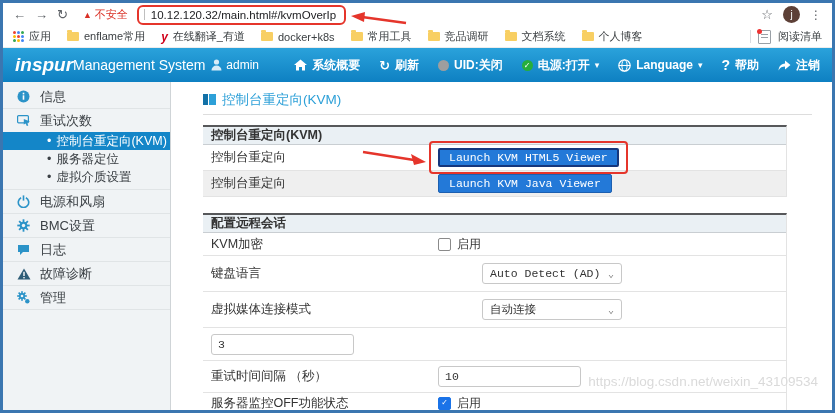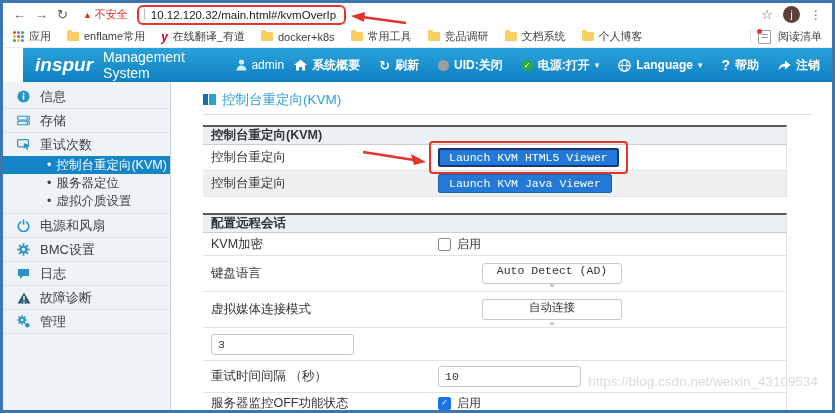--- a/index.html
+++ b/index.html
@@ -31,21 +31,21 @@
   .apps span{border-radius:50%;}
   .yd{color:#d0021b;font-weight:bold;font-size:12px;font-style:italic;}
   .bk-right{margin-left:auto;display:flex;align-items:center;gap:7px;}
   .bk-sep{width:1px;height:13px;background:#dadce0;}
   .rlicon{width:11px;height:12px;border:1px solid #9aa0a6;border-radius:1px;position:relative;background:#fff;}
   .rlicon::before{content:"";position:absolute;left:-2px;top:-2px;width:5px;height:5px;border-radius:50%;background:#e33;}
   .rlicon::after{content:"";position:absolute;left:2px;top:3px;width:7px;height:1px;background:#9aa0a6;box-shadow:0 3px 0 #9aa0a6;}
 
   
   .hdr{height:34px;background:linear-gradient(180deg,#2aa2db,#0e80c2);display:flex;align-items:center;
-       color:#fff;padding:0 12px;gap:10px;margin-left:20px;}
+       color:#fff;padding:0 12px;}
   .logo{font-size:19px;font-weight:bold;font-style:italic;letter-spacing:0;}
   .prod{font-size:14px;}
   .hdr-user{display:flex;align-items:center;gap:4px;font-size:12px;margin-left:6px;}
   .hdr-nav{margin-left:auto;display:flex;align-items:center;gap:19px;text-align:right;}
   .hnav{display:flex;align-items:center;gap:5px;font-size:12px;font-weight:bold;white-space:nowrap;cursor:pointer;}
   .uid-dot{width:11px;height:11px;border-radius:50%;background:#9e9e9e;display:inline-block;}
   .pw-dot{width:11px;height:11px;border-radius:50%;background:#27ae3c;color:#fff;font-size:8px;
           display:flex;align-items:center;justify-content:center;}
   .caret{font-size:9px;}
   .qmark{font-size:14px;font-weight:bold;}
@@ -83,21 +83,21 @@
   .btnwrap{position:relative;display:inline-block;}
   .anno-rect{position:absolute;left:-9px;top:-7px;right:-9px;bottom:-7px;border:2px solid #e5352b;border-radius:4px;pointer-events:none;}
   .arrow-left-of{position:absolute;right:100%;margin-right:8px;top:-2px;pointer-events:none;}
   .cb{width:11px;height:11px;border:1px solid #8a8a8a;border-radius:2px;background:#fff;display:inline-flex;
       align-items:center;justify-content:center;cursor:pointer;}
   .cb .tick{display:none;color:#fff;font-size:9px;line-height:1;}
   .cb.checked{background:#1a73e8;border-color:#1a73e8;}
   .cb.checked .tick{display:block;}
   .cb-label{margin-left:6px;font-size:12px;color:#333;}
   .select{width:140px;height:21px;border:1px solid #c8c8c8;border-radius:3px;background:#fff;display:flex;
-          align-items:center;justify-content:space-between;padding:0 7px;font-size:11.5px;color:#333;cursor:pointer;box-sizing:border-box;flex-direction:column;}
+          align-items:center;justify-content:space-between;padding:0 7px;font-size:11.5px;color:#333;cursor:pointer;box-sizing:border-box;}
   .select .chev{color:#777;font-size:10px;}
   .txt{width:143px;height:21px;border:1px solid #c8c8c8;border-radius:3px;font-size:11.5px;color:#333;
        padding:0 6px;box-sizing:border-box;font-family:inherit;}
   .watermark{position:absolute;right:14px;top:292px;color:#dadada;font-size:13.5px;white-space:nowrap;}
 </style>
 </head>
 <body>
 
 <div class="page">
 
@@ -235,33 +235,20 @@
         <li>
             <div class="sitem">
           <span class="sicon">
                 <svg width="13" height="13">
                   <circle cx="6.5" cy="6.5" r="6" fill="#2b93c8"></circle>
                   <rect x="5.7" y="5.3" width="1.6" height="4.4" fill="#fff"></rect>
                   <rect x="5.7" y="2.7" width="1.6" height="1.7" fill="#fff"></rect>
                 </svg>
               </span>
           <span>信息</span>
-        </div>
-          </li>
-        <li>
-            <div class="sitem">
-          <span class="sicon">
-                <svg width="13" height="13">
-                  <rect x="0.7" y="2.3" width="11.6" height="3.7" rx="0.8" fill="none" stroke="#2b93c8" stroke-width="1.1"></rect>
-                  <rect x="0.7" y="7.1" width="11.6" height="3.7" rx="0.8" fill="none" stroke="#2b93c8" stroke-width="1.1"></rect>
-                  <circle cx="10.2" cy="4.2" r="0.9" fill="#2b93c8"></circle>
-                  <circle cx="10.2" cy="9" r="0.9" fill="#2b93c8"></circle>
-                </svg>
-              </span>
-          <span>存储</span>
         </div>
           </li>
         <li>
           <div class="sitem">
             <span class="sicon">
                 <svg width="14" height="14">
                   <rect x="0.6" y="1.6" width="10.8" height="7.2" rx="1" fill="none" stroke="#2b93c8" stroke-width="1.2"></rect>
                   <path d="M6.8 5 L13 7.6 L10 8.5 L11.3 11.4 L9.8 12 L8.5 9.1 L6.8 10.8 Z" fill="#2b93c8"></path>
                 </svg>
               </span>

